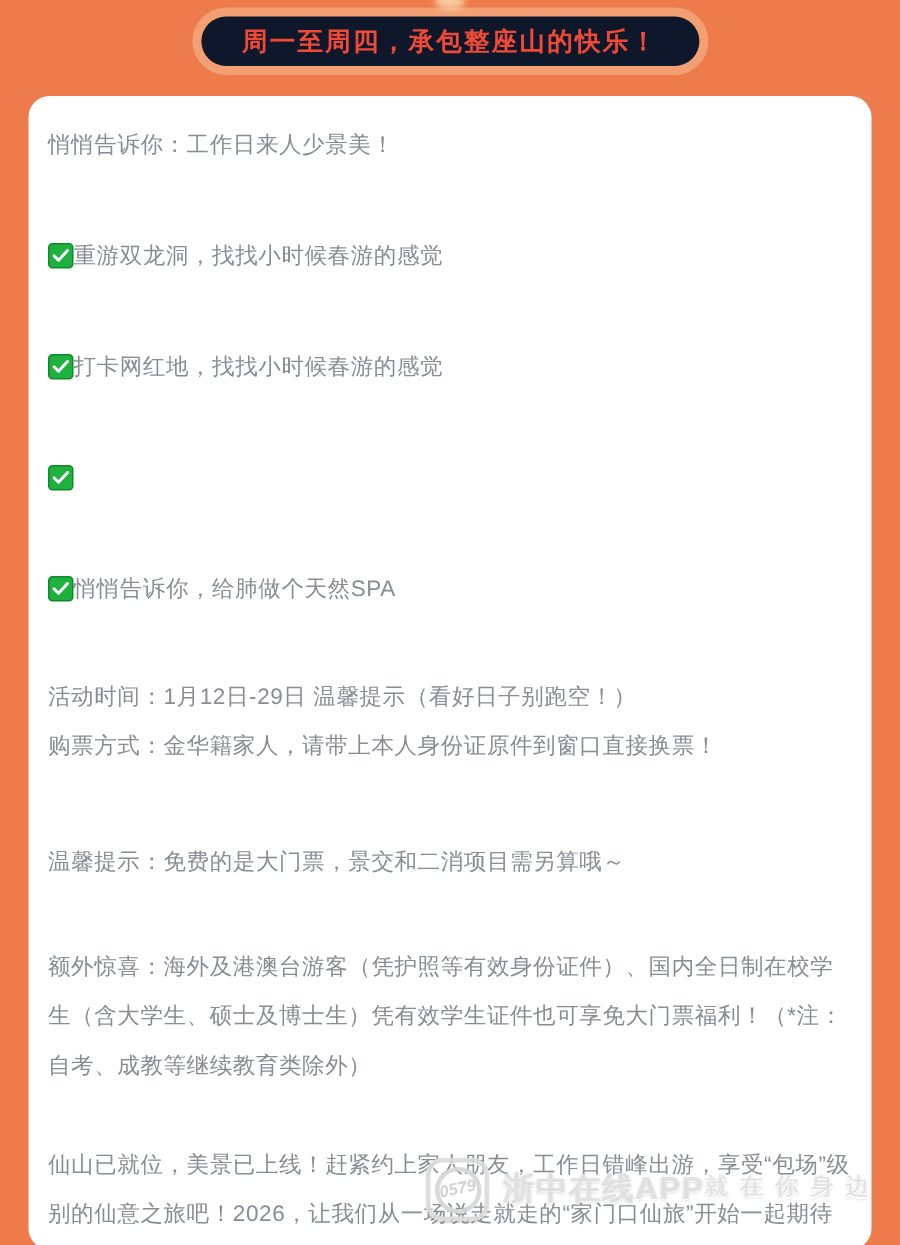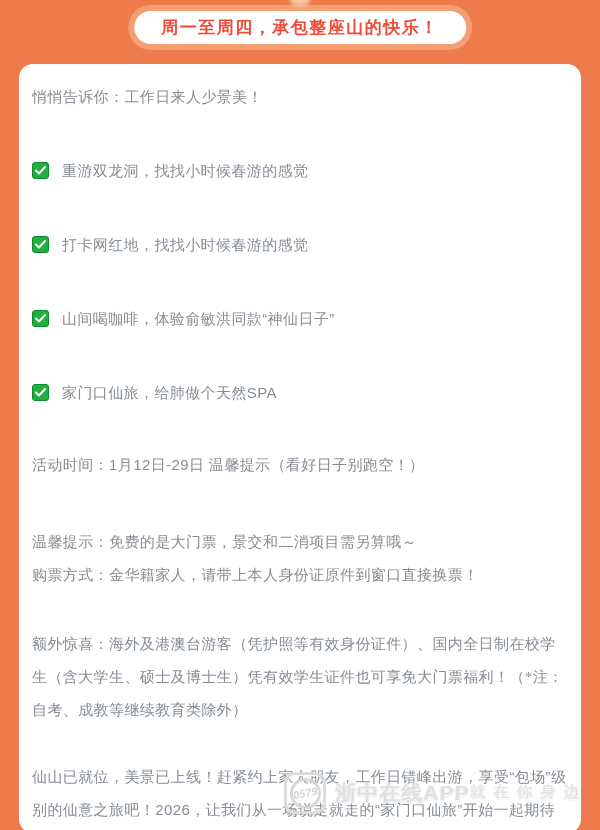--- a/index.html
+++ b/index.html
@@ -13,49 +13,49 @@
     position:absolute;left:290px;top:-4px;width:20px;height:10px;
     background:#FAD9AE;border-radius:50%;filter:blur(2px);opacity:.85;
   }
   
   .banner-outer{
     position:absolute;top:5px;left:50%;transform:translateX(-50%);
     background:rgba(255,236,205,.32);
     border-radius:26px;padding:6px;
   }
   .banner-inner{
-    background:#ffffff;border-radius:20px;
+    background:#0f172a;border-radius:20px;
     padding:6px 27px;
     color:#EF4A38;font-weight:bold;font-size:17px;letter-spacing:1.5px;
     line-height:21px;white-space:nowrap;
   }
   
   .card{
     position:absolute;left:19px;top:64px;width:562px;height:769px;
     background:#FFFFFF;border-radius:14px;box-sizing:border-box;
     padding:16px 11px 0 13px;
   }
   .txt{
     color:#868D94;font-size:15px;line-height:33px;margin:0;
     letter-spacing:.4px;
   }
   .intro{margin-bottom:4px;}
   .check-item{
-    display:flex;align-items:center;gap:13px;height:33px;margin-bottom:1px;margin-top:41px;
+    display:flex;align-items:center;height:33px;margin-bottom:1px;margin-top:41px;
   }
   .checkbox{
     width:17px;height:17px;flex:0 0 17px;
     background:#1FB13E;border:1px solid #0F8A2A;border-radius:3px;
     display:flex;align-items:center;justify-content:center;box-sizing:border-box;
   }
   .checkbox svg{display:block;}
   .emphasis{margin-top:38px;}
   .info-line-1{margin-top:39px;}
   .tip{margin-top:44px;}
-  .bonus{margin-top:37px;font-family:Liberation Serif, serif;}
+  .bonus{margin-top:37px;}
   .closing{margin-top:33px;}
   
   .watermark{
     position:absolute;right:13px;bottom:16px;
     display:flex;align-items:center;gap:9px;opacity:.92;
   }
   .wm-logo{
     width:42px;height:42px;box-sizing:border-box;
     border:3px solid #DCDCDC;border-radius:11px;
     display:flex;align-items:center;justify-content:center;
@@ -113,37 +113,36 @@
     </span>
     <span class="txt">打卡网红地，找找小时候春游的感觉</span>
   </div>
 
   <div class="check-item">
     <span class="checkbox">
       <svg width="11" height="9" viewBox="0 0 11 9">
           <polyline points="1,4.5 4,7.5 10,1" fill="none" stroke="#ffffff" stroke-width="2" stroke-linecap="round" stroke-linejoin="round"></polyline>
         </svg>
     </span>
-    <span class="txt">山间喝咖啡，体验俞敏洪同款“神仙日子”</span>
   </div>
 
   <div class="check-item">
     <span class="checkbox">
       <svg width="11" height="9" viewBox="0 0 11 9">
           <polyline points="1,4.5 4,7.5 10,1" fill="none" stroke="#ffffff" stroke-width="2" stroke-linecap="round" stroke-linejoin="round"></polyline>
         </svg>
     </span>
-    <span class="txt">家门口仙旅，给肺做个天然SPA</span>
+    <span class="txt">悄悄告诉你，给肺做个天然SPA</span>
   </div>
 
 
   <p class="txt info-line-1">活动时间：1月12日-29日 温馨提示（看好日子别跑空！）</p>
+  <p class="txt">购票方式：金华籍家人，请带上本人身份证原件到窗口直接换票！</p>
+
   <p class="txt tip">温馨提示：免费的是大门票，景交和二消项目需另算哦～</p>
-
-  <p class="txt">购票方式：金华籍家人，请带上本人身份证原件到窗口直接换票！</p>
 
   <p class="txt bonus">额外惊喜：海外及港澳台游客（凭护照等有效身份证件）、国内全日制在校学生（含大学生、硕士及博士生）凭有效学生证件也可享免大门票福利！（*注：自考、成教等继续教育类除外）</p>
 
   <p class="txt closing">仙山已就位，美景已上线！赶紧约上家人朋友，工作日错峰出游，享受“包场”级别的仙意之旅吧！2026，让我们从一场说走就走的“家门口仙旅”开始一起期待春节更精彩的“跟着春晚逛义乌游金华”！</p>
 
 </div>
 
 <div class="watermark">
   <div class="wm-logo">
     <div class="wm-circle">

